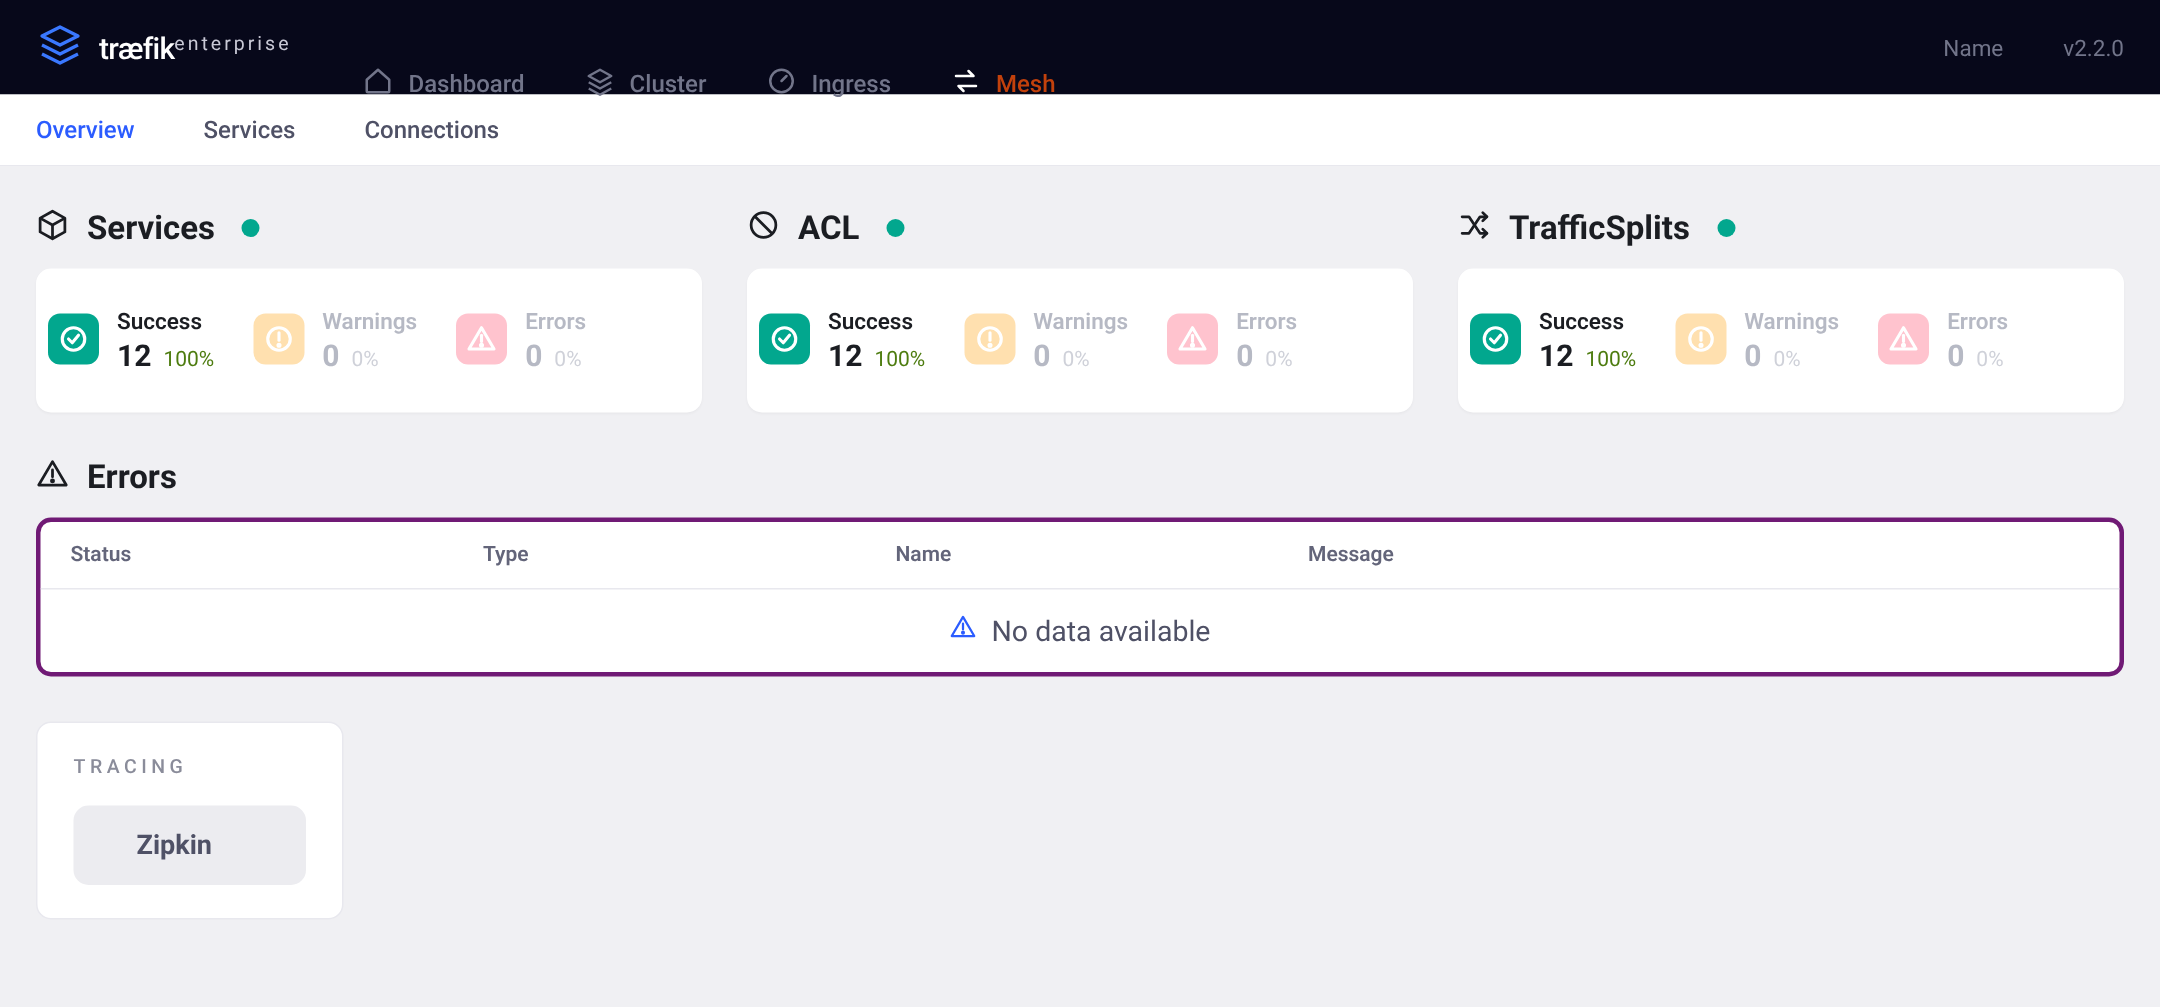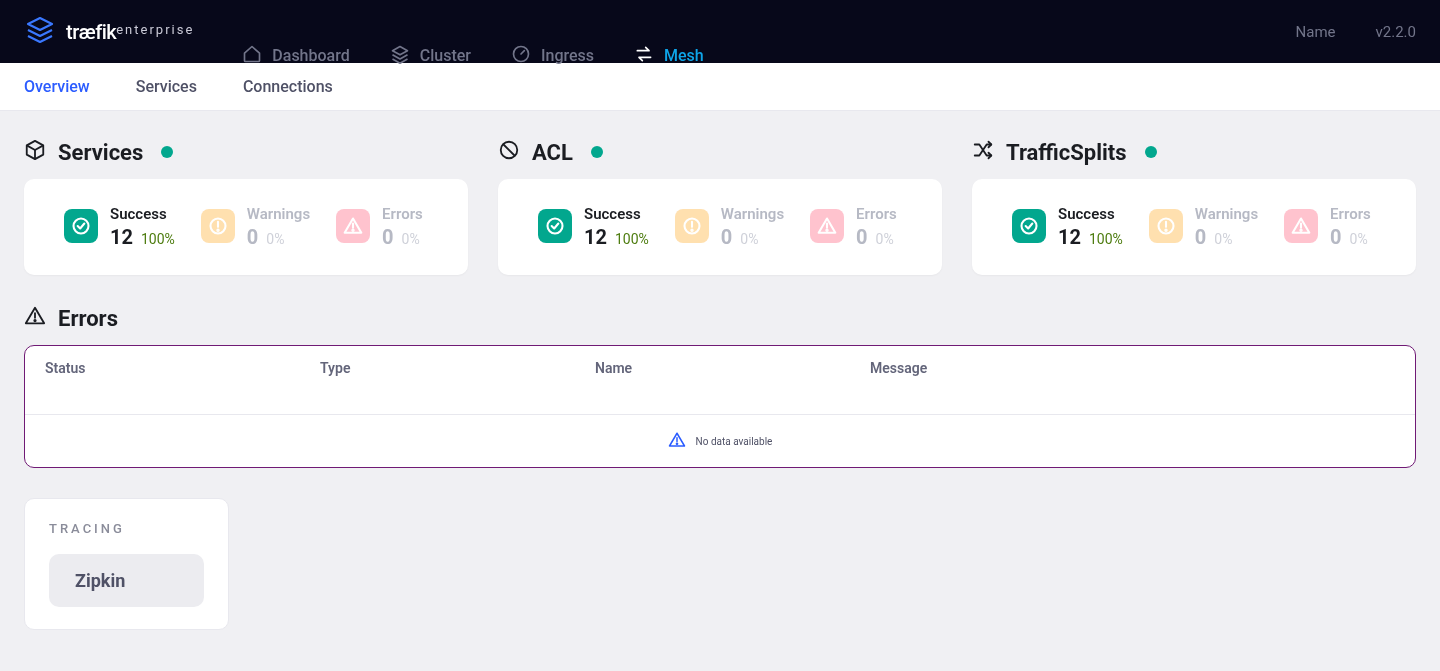--- a/index.html
+++ b/index.html
@@ -6,70 +6,70 @@
     body { font-family: -apple-system, BlinkMacSystemFont, "Segoe UI", Roboto, Helvetica, Arial, sans-serif; background: #f0f0f3; color: #1b1d22; width: 1440px; }
     
     
     .topbar { background: #07081a; height: 63px; display: flex; align-items: center; padding: 0 24px; }
     .logo { display: flex; align-items: center; gap: 10px; margin-right: 48px; }
     .logo-text { display: flex; line-height: 1; }
     .logo-brand { color: #fff; font-size: 20px; font-weight: 500; letter-spacing: -0.5px; }
     .logo-sub { color: #c9c9d6; font-size: 13px; letter-spacing: 2px; margin-top: 1px; }
     .nav-items { display: flex; gap: 40px; align-items: center; }
     .nav-item { display: flex; align-items: center; gap: 10px; color: #72758a; font-size: 16px; font-weight: 500; cursor: pointer; margin-top: 48px; }
-    .nav-item.active { color: #0ea5e9; }
+    .nav-item.active { color: #c2410c; }
     .nav-item svg { flex-shrink: 0; }
     .topbar-right { margin-left: auto; display: flex; align-items: center; gap: 40px; color: #72758a; font-size: 15px; }
     
     
     .subnav { background: #fff; height: 48px; display: flex; align-items: center; padding: 12px 24px; gap: 46px; border-bottom: 1px solid #e8e8ee; }
     .subnav-item { font-size: 16px; font-weight: 500; color: #4f5166; cursor: pointer; }
     .subnav-item.active { color: #2b5cff; }
     
     
     .content { padding: 28px 24px; }
     
     
     .status-row { display: flex; gap: 30px; margin-bottom: 30px; }
     .status-col { flex: 1; min-width: 0; }
     .section-header { display: flex; align-items: center; gap: 12px; margin-bottom: 14px; }
     .section-title { font-size: 22px; font-weight: 700; color: #1b1d22; }
     .status-dot { width: 12px; height: 12px; border-radius: 50%; background: #02a78e; margin-left: 6px; }
     
-    .status-card { background: #fff; border-radius: 10px; padding: 26px 40px; display: flex; gap: 26px; box-shadow: 0 1px 2px rgba(0,0,0,0.04); }
+    .status-card { background: #fff; border-radius: 10px; padding: 26px 8px; display: flex; gap: 26px; box-shadow: 0 1px 2px rgba(0,0,0,0.04); }
     .status-block { display: flex; gap: 12px; align-items: flex-start; }
     .status-icon { width: 34px; height: 34px; border-radius: 8px; display: flex; align-items: center; justify-content: center; flex-shrink: 0; margin-top: 4px; }
     .status-icon.success { background: #02a78e; }
     .status-icon.warning { background: #ffe0af; }
     .status-icon.error { background: #ffc3ce; }
     .status-text { display: flex; flex-direction: column; }
     .status-label { font-size: 15px; font-weight: 600; color: #1b1d22; }
     .status-label.muted { color: #b6b9c4; }
     .status-nums { display: flex; align-items: baseline; gap: 8px; margin-top: 2px; }
     .status-count { font-size: 20px; font-weight: 700; color: #1b1d22; }
     .status-count.muted { color: #b6b9c4; }
     .status-pct { font-size: 14px; color: #4d7c0f; }
     .status-pct.muted { color: #cfd1d9; }
     
     
     .errors-section { margin-bottom: 30px; }
-    .errors-table { background: #fff; border-radius: 10px; border: 1px solid #701a75; overflow: hidden; }
+    .errors-table { background: #fff; border-radius: 10px; border: 3px solid #701a75; overflow: hidden; }
     .errors-header { display: flex; padding: 14px 20px; font-size: 14px; font-weight: 600; color: #63657a; }
     .errors-header .col { flex-shrink: 0; }
     .col-status { width: 275px; }
     .col-type { width: 275px; }
     .col-name { width: 275px; }
     .col-message { flex: 1; }
-    .no-data { border-top: 1px solid #e8e8ee; padding: 16px 0; display: flex; align-items: center; justify-content: center; gap: 10px; color: #4f5166; font-size: 10px; margin-top: 24px; }
+    .no-data { border-top: 1px solid #e8e8ee; padding: 16px 0; display: flex; align-items: center; justify-content: center; gap: 10px; color: #4f5166; font-size: 19px; }
     
     
     .features-row { display: flex; gap: 30px; margin-top: 14px; }
     .feature-card { background: #fff; border-radius: 10px; border: 1px solid #e8e8ee; padding: 22px 24px; width: 205px; display: flex; flex-direction: column; gap: 18px; }
     .feature-label { font-size: 13px; letter-spacing: 3px; color: #8a8c9a; font-weight: 500; }
-    .feature-badge { background: #ececf0; border-radius: 10px; padding: 16px 26px; font-size: 18px; font-weight: 700; color: #4f5166; }
+    .feature-badge { background: #ececf0; border-radius: 10px; padding: 16px 42px; font-size: 18px; font-weight: 700; color: #4f5166; }
   </style>
 </head>
 <body>
 
 <div class="topbar">
   <div class="logo">
     <span>
       <svg width="32" height="32" viewBox="0 0 32 32">
           <g fill="none" stroke="#3a78ff" stroke-width="2.2" stroke-linejoin="round">
             <path d="M4 10 L16 4 L28 10 L16 16 Z"></path>

